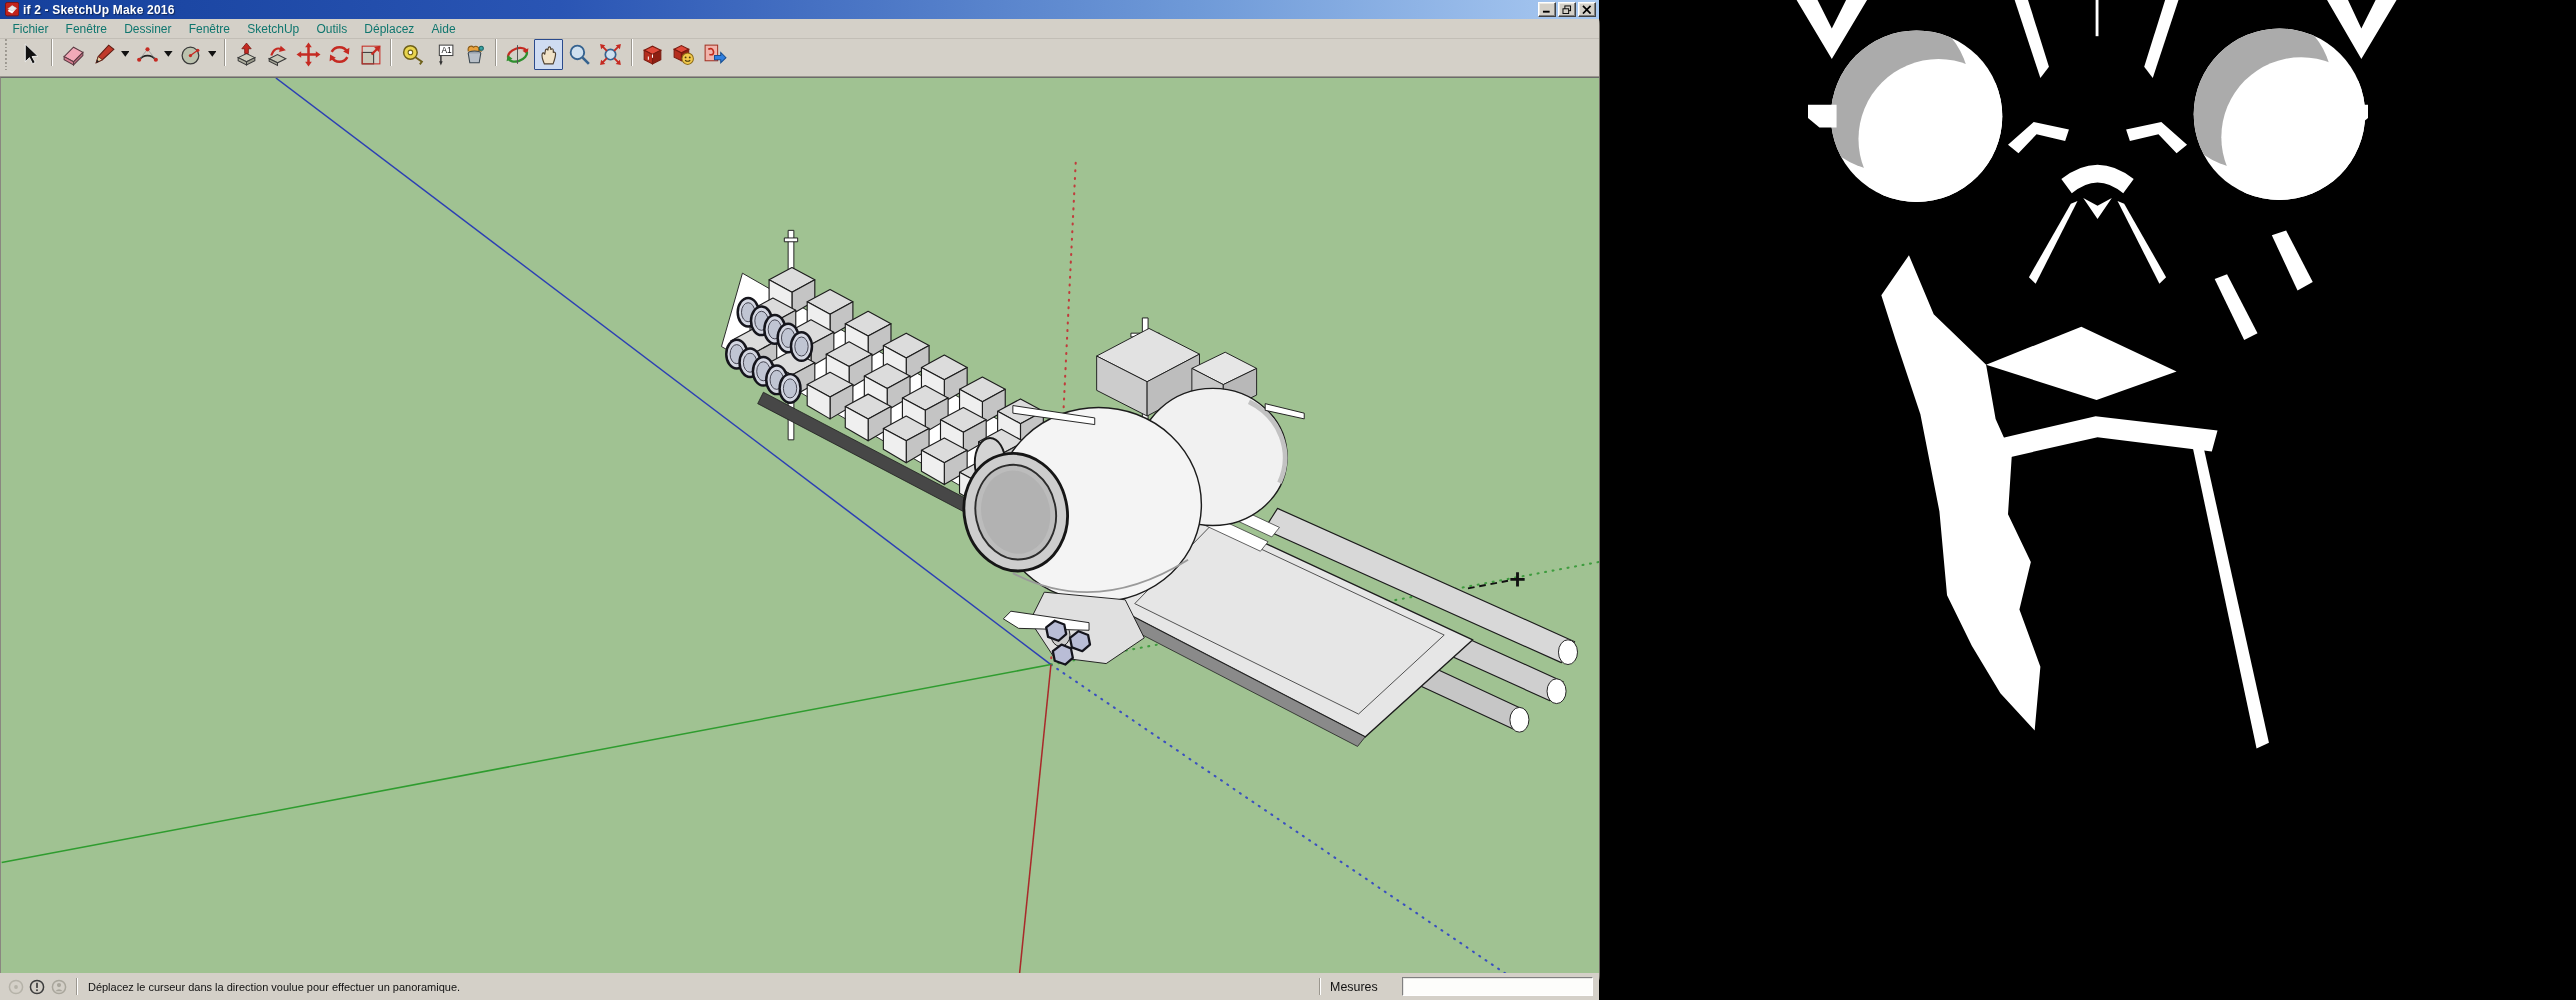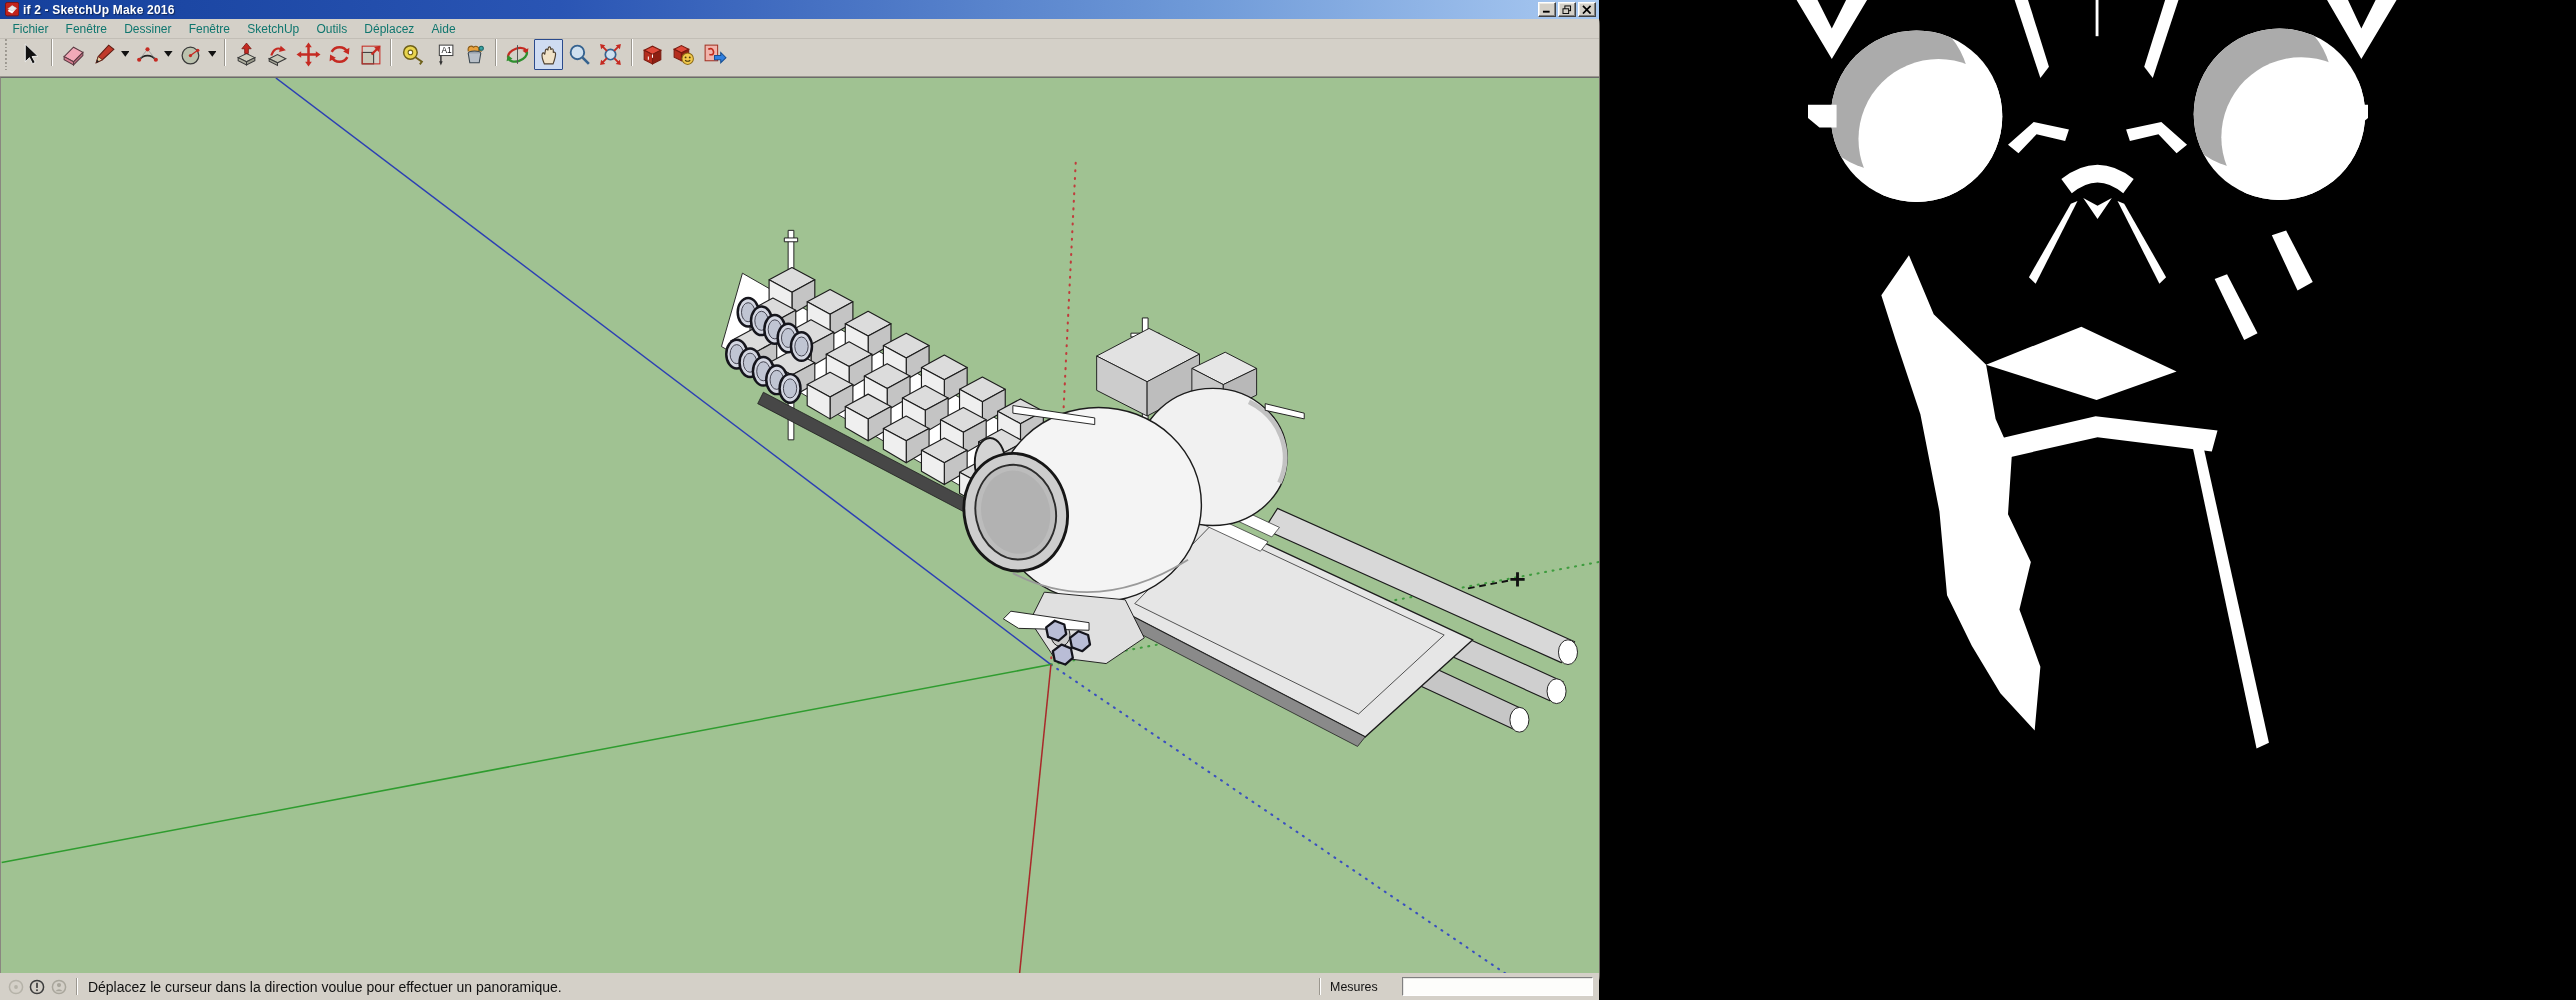--- a/index.html
+++ b/index.html
@@ -43,21 +43,21 @@
   
   .viewport { position:relative; flex:1 1 auto; background:#a0c292;
     border-top:1px solid #6b6b6b; border-left:1px solid #8a8780; overflow:hidden; }
   .viewport svg.scene { position:absolute; left:0; top:0; }
 
   
   .statusbar { height:27px; flex:0 0 27px; background:#d4d0c8; display:flex; align-items:center;
     padding:0 5.7px 0 7.6px; gap:5.7px; }
   .sb-icon { width:16px; height:16px; display:flex; }
   .sb-sep { width:1.9px; height:17px; border-left:1px solid #9b978f; border-right:1px solid #fff; margin:0 3.8px; }
-  .sb-msg { font-size:14px; color:#111; flex:1 1 auto; white-space:nowrap; overflow:hidden; }
+  .sb-msg { font-size:11px; color:#111; flex:1 1 auto; white-space:nowrap; overflow:hidden; }
   .sb-measure-label { font-size:12.4px; color:#111; margin-right:19px; }
   .sb-measure-input { width:191px; height:19px; border:1px solid; border-color:#808080 #fff #fff #808080;
     box-shadow:inset 1px 1px 0 #5c5c5c22; background:#fdfdfb; font-size:11.4px; padding:0 3.8px;
     font-family:"Liberation Sans",sans-serif; }
 
   
   .wallpaper { position:absolute; left:1600px; top:0; width:976px; height:1000px; background:#000; }
   .wallpaper svg { display:block; }
 </style>
 </head>

